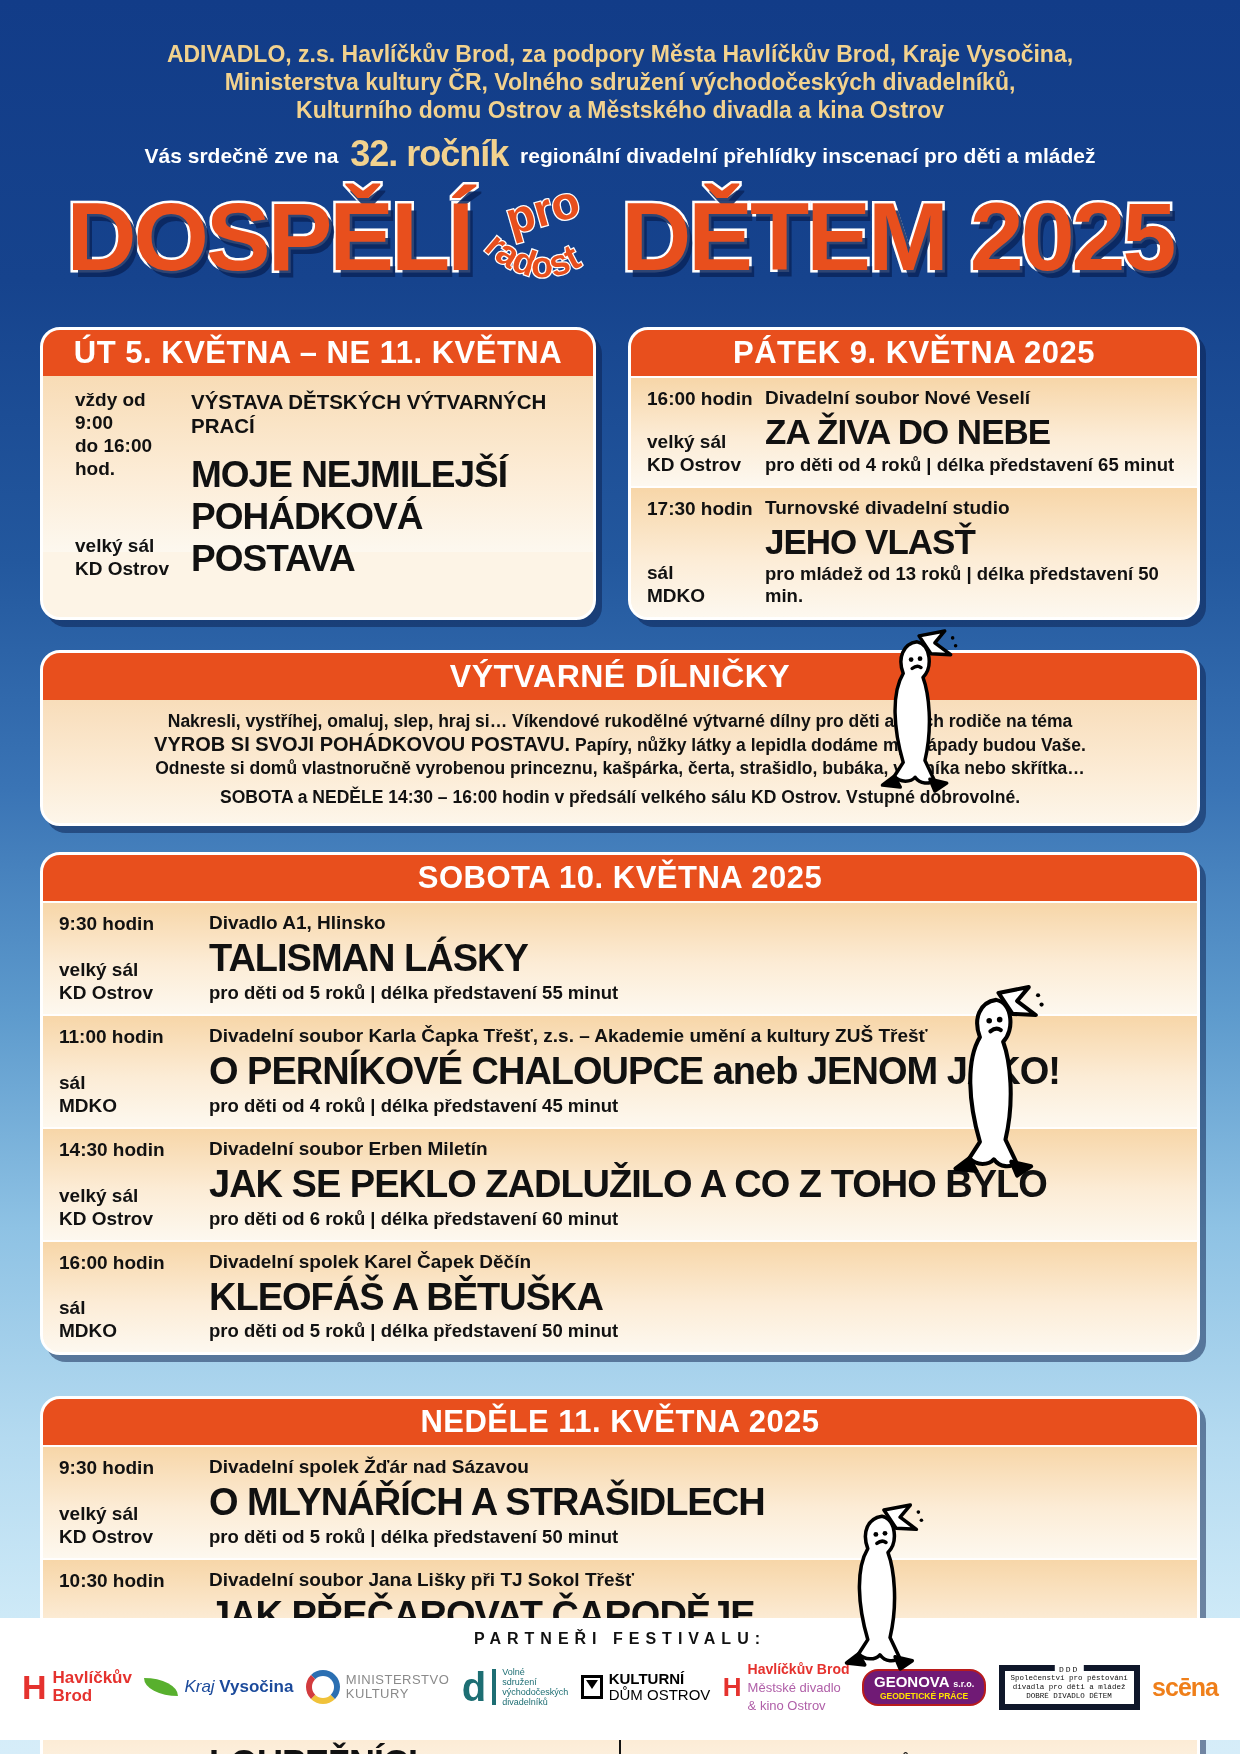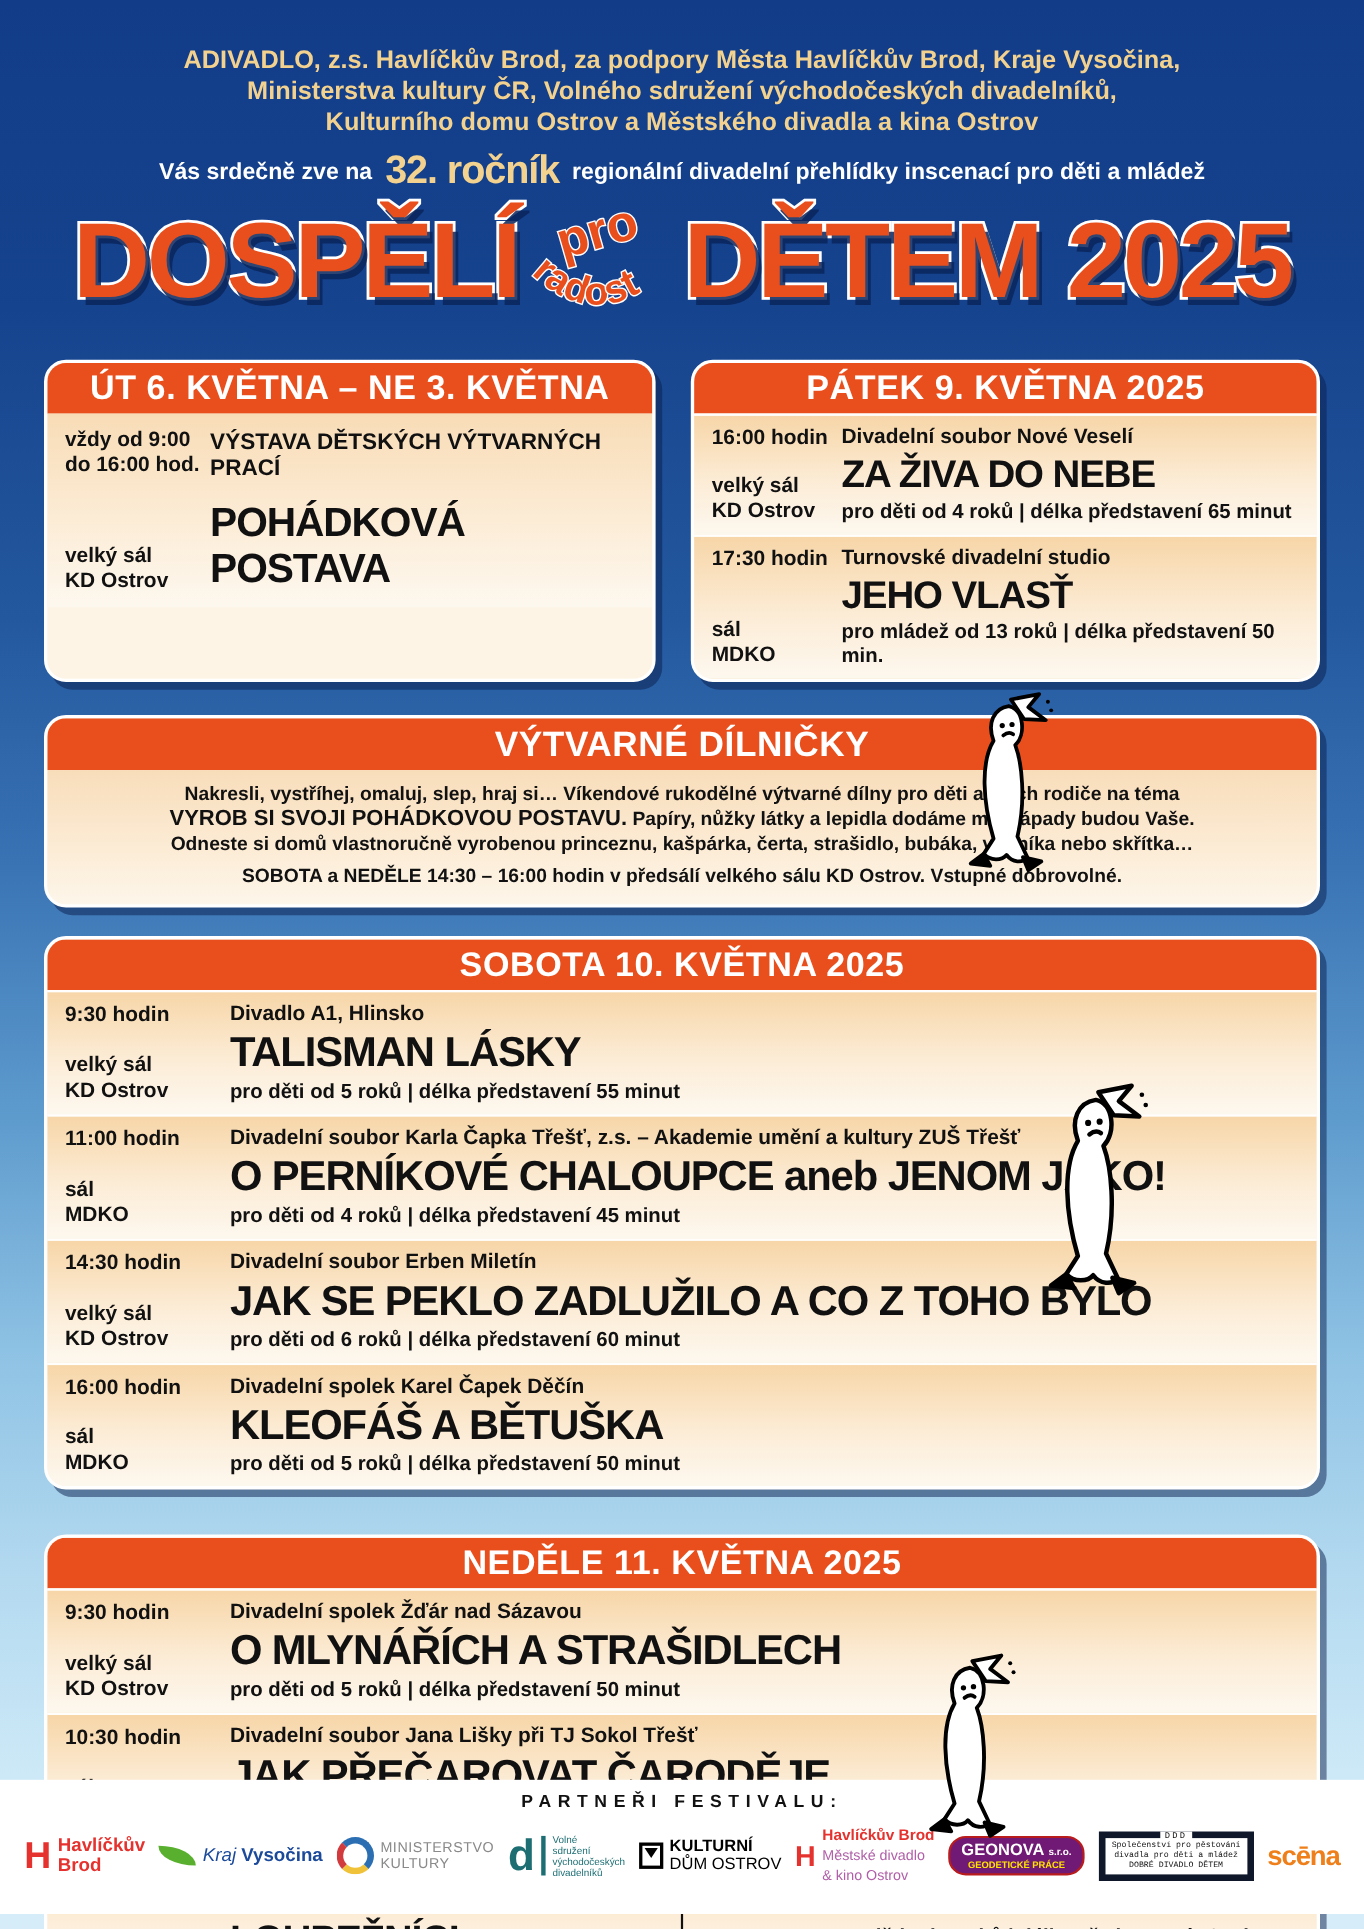--- a/index.html
+++ b/index.html
@@ -26,21 +26,21 @@
   
   .card{border:3px solid #fff;border-radius:20px;overflow:hidden;box-shadow:6px 7px 0 rgba(9,30,75,.5);background:#fdf4e6;}
   .card-head{background:#e84f1d;color:#fff;font-weight:bold;text-align:center;font-size:31px;line-height:46px;letter-spacing:.5px;}
   .row-grad{background:linear-gradient(180deg,#f7d6a8 0%,#fcecd6 55%,#fdf8ef 100%);}
   .cards-row1{display:flex;gap:32px;margin:18px 40px 0;}
   .card-exh{width:550px;flex:none;}
   .card-fri{flex:1;}
   
   .exh-body{display:grid;grid-template-columns:128px 1fr;padding:12px 16px 12px 16px;height:176px;box-sizing:border-box;
     background:linear-gradient(180deg,#f8dcb6 0%,#fcecd6 55%,#fdf8ef 100%);}
-  .exh-left{display:flex;flex-direction:column;justify-content:space-between;font-size:19px;font-weight:bold;line-height:23px;}
+  .exh-left{display:flex;flex-direction:column;justify-content:space-between;font-size:19px;font-weight:bold;line-height:23px;margin-left:16px;}
   .exh-right{padding-left:4px;}
   .exh-sub{font-size:20.5px;font-weight:bold;margin-top:2px;}
   .exh-title{font-size:37px;font-weight:bold;letter-spacing:-1px;line-height:42px;margin-top:16px;}
   
   .show-row{display:grid;grid-template-columns:150px 1fr;padding:9px 8px 10px 16px;min-height:89px;box-sizing:border-box;border-top:2px solid rgba(255,255,255,.85);}
   .show-row:first-of-type{border-top:none;}
   .sr-left{display:flex;flex-direction:column;justify-content:space-between;font-size:19px;font-weight:bold;line-height:23px;}
   .sr-company{font-size:19px;font-weight:bold;}
   .sr-title{font-size:38px;font-weight:bold;letter-spacing:-1px;line-height:1.02;margin:5px 0 4px;}
   .sr-details{font-size:18.5px;font-weight:bold;}
@@ -135,35 +135,36 @@
       <path id="arcpath" d="M 6 62 Q 79 142 154 54" fill="none"></path>
       <text class="arc-word arc-bottom">
         <textPath href="#arcpath" startOffset="8%">radost</textPath>
       </text>
     </svg>
     <span class="title-word">DĚTEM 2025</span>
   </div>
 
   <div class="cards-row1">
     <div class="card card-exh">
-      <div class="card-head">ÚT 6. KVĚTNA – NE 3. KVĚTNA</div>
+      <div class="card-head">ÚT 5. KVĚTNA – NE 11. KVĚTNA</div>
       <div class="exh-body">
         <div class="exh-left">
           <div>
             <div>vždy od 9:00</div>
             <div>do 16:00 hod.</div>
           </div>
           <div>
             <div>velký sál</div>
             <div>KD Ostrov</div>
           </div>
         </div>
         <div class="exh-right">
           <div class="exh-sub">VÝSTAVA DĚTSKÝCH VÝTVARNÝCH PRACÍ</div>
           <div class="exh-title">
+            <div>MOJE NEJMILEJŠÍ</div>
             <div>POHÁDKOVÁ POSTAVA</div>
           </div>
         </div>
       </div>
     </div>
 
     <div class="card card-fri">
       <div class="card-head">PÁTEK 9. KVĚTNA 2025</div>
       <div class="show-row row-grad">
         <div class="sr-left">

